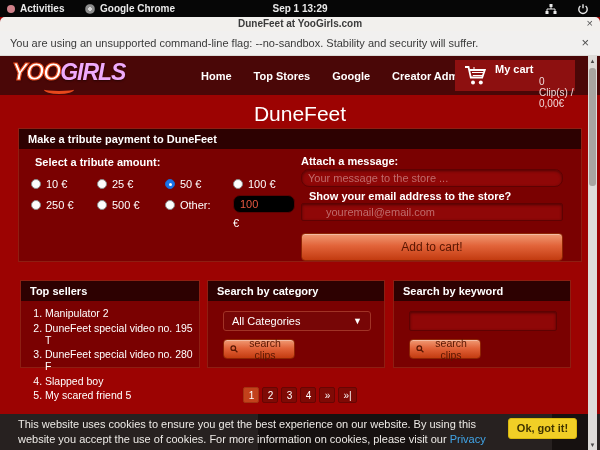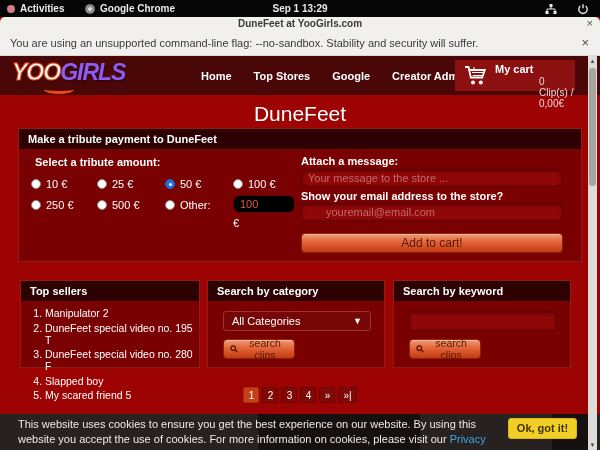--- a/index.html
+++ b/index.html
@@ -22,21 +22,21 @@
 
   
   #warning-bar{position:absolute;top:31px;left:0;width:600px;height:25px;background:#f1f0ef;border-bottom:1px solid #dcdad7;z-index:48;}
   #warning-bar .w-text{position:absolute;left:10px;top:0;line-height:25px;font-size:11px;color:#3a3a3a;}
   #warning-bar .w-close{position:absolute;right:11px;top:0;line-height:24px;font-size:13px;color:#4d4d4d;}
 
   
   #site-header{position:absolute;top:56px;left:0;width:600px;height:39px;background:#4a0707;}
   #logo{position:absolute;left:12px;top:3px;font-style:italic;font-weight:900;font-size:23px;letter-spacing:-1px;white-space:nowrap;}
   #logo .yoo{color:#fff;-webkit-text-stroke:1.1px #e8481c;text-shadow:0 1px 2px rgba(0,0,0,.5);}
-  #logo .girls{color:#8b5cf6;text-shadow:0 1px 2px rgba(0,0,0,.5);}
+  #logo .girls{color:#f0abfc;text-shadow:0 1px 2px rgba(0,0,0,.5);}
   #logo-smile{position:absolute;left:32px;top:26px;width:30px;height:9px;border-bottom:3px solid #e8481c;border-radius:50%;}
   #main-nav{position:absolute;left:201px;top:0;height:39px;display:flex;align-items:center;gap:22px;}
   .nav-link{color:#fff;font-size:11px;font-weight:600;cursor:pointer;white-space:nowrap;}
   #cart-box{position:absolute;left:455px;top:4px;width:120px;height:31px;background:#8d1010;cursor:pointer;}
   #cart-icon{position:absolute;left:9px;top:5px;}
   #cart-box .c-title{position:absolute;left:40px;top:3px;font-size:11px;font-weight:700;color:#fff;}
   #cart-box .c-sub{position:absolute;left:40px;top:16px;font-size:10px;color:#f0d9d9;margin-left:44px;}
 
   
   #page-title{position:absolute;top:102px;left:0;width:600px;text-align:center;font-size:21px;color:#fff;}
@@ -58,21 +58,21 @@
   .red-input{background:#8f0707;border:1px solid #5e0202;box-shadow:inset 0 1px 3px rgba(0,0,0,.45);border-radius:2px;color:#fff;font-size:11px;padding:0 6px;outline:none;}
   .red-input::placeholder{color:#bf6c6c;opacity:1;}
 
   #other-amount{position:absolute;left:214px;top:66px;width:62px;height:18px;background:#000000;color:#e65740;border-radius:7px;}
   #euro-sign{position:absolute;left:214px;top:88px;color:#fff;font-size:11px;}
 
   #msg-input{position:absolute;left:282px;top:40px;width:262px;height:18px;border-radius:8px;}
   #email-input{position:absolute;left:282px;top:74px;width:262px;height:18px;padding-left:24px;}
 
   .orange-btn{background:linear-gradient(#f09a74,#e2643a 45%,#c33b10);border:1px solid #8f2404;border-radius:4px;color:#591602;cursor:pointer;display:flex;align-items:center;justify-content:center;gap:4px;box-shadow:inset 0 1px 0 rgba(255,255,255,.35);}
-  #add-to-cart{position:absolute;left:282px;top:104px;width:262px;height:20px;font-size:12px;}
+  #add-to-cart{position:absolute;left:282px;top:104px;width:262px;height:28px;font-size:12px;}
 
   #panel-sellers{left:20px;top:280px;width:180px;height:88px;}
   #sellers-list{margin:6px 0 0 0;padding-left:24px;color:#fff;}
   #sellers-list li{font-size:10.5px;margin-bottom:2.5px;}
 
   #panel-category{left:207px;top:280px;width:178px;height:88px;}
   #cat-select{position:absolute;left:15px;top:30px;width:148px;height:20px;background:#770606;border:1px solid #a13326;border-radius:3px;color:#fff;font-size:11px;line-height:18px;padding-left:8px;cursor:pointer;}
   #cat-caret{position:absolute;right:8px;top:0;line-height:18px;font-size:9px;color:#fff;}
   .search-btn{position:absolute;left:15px;top:58px;width:72px;height:20px;font-size:10.5px;}
 
@@ -184,21 +184,21 @@
         <label class="radio-item">
           <span class="radio"></span>
           <span class="radio-label">Other:</span>
         </label>
       </div>
     <input id="other-amount" class="red-input" value="100" style="">
     <span id="euro-sign">€</span>
 
     <span class="fld-label" style="left:282px;top:26px;">Attach a message:</span>
     <input id="msg-input" class="red-input" placeholder="Your message to the store ..." style="">
-    <span class="fld-label" style="left:282px;top:61px;">Show your email address to the store?</span>
+    <span class="fld-label" style="left:290px;top:61px;">Show your email address to the store?</span>
     <input id="email-input" class="red-input" placeholder="youremail@email.com" style="">
     <button id="add-to-cart" class="orange-btn">Add to cart!</button>
   </div>
 
   <div class="panel" id="panel-sellers">
     <div class="panel-header">Top sellers</div>
     <ol id="sellers-list">
         <li>Manipulator 2</li>
         <li>DuneFeet special video no. 195 T</li>
         <li>DuneFeet special video no. 280 F</li>

